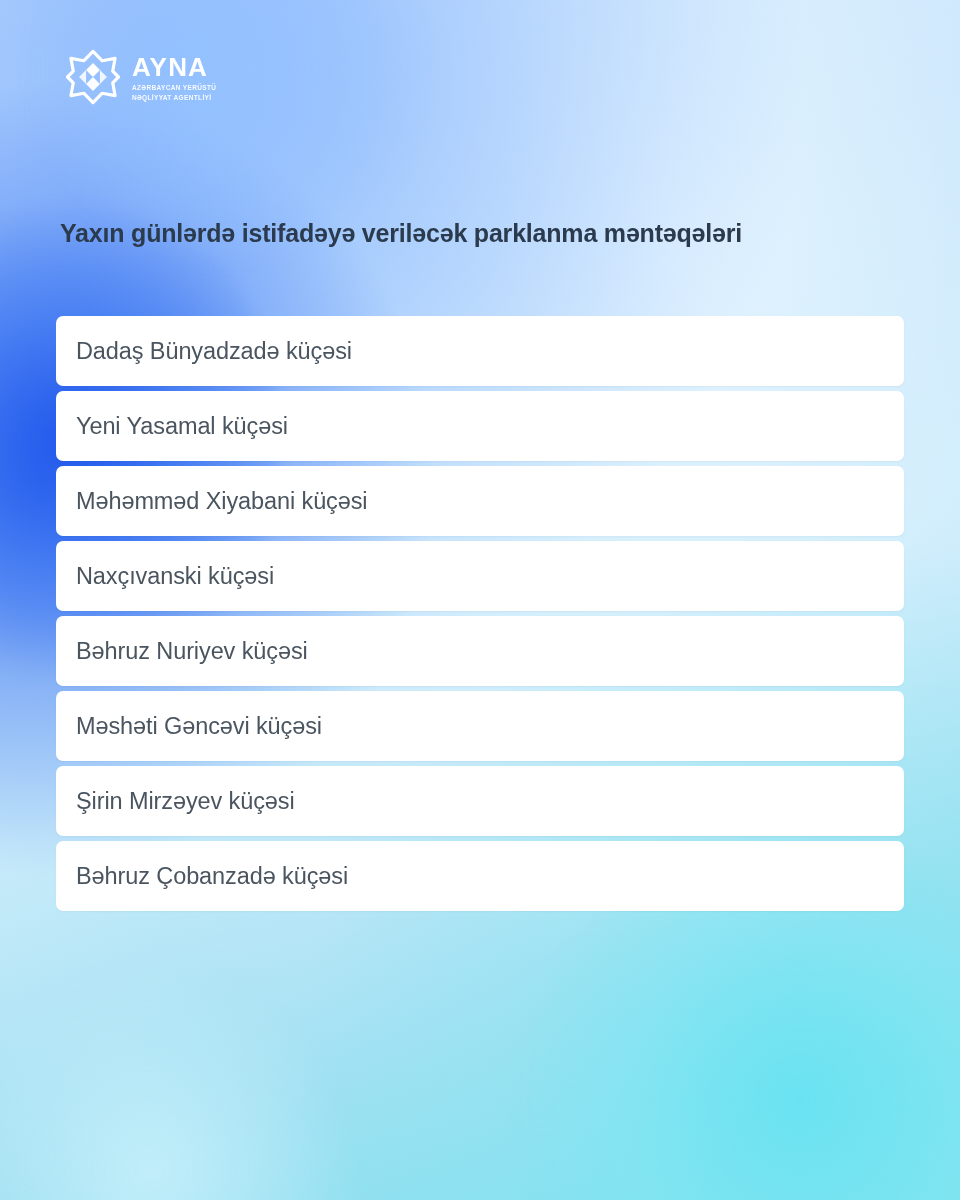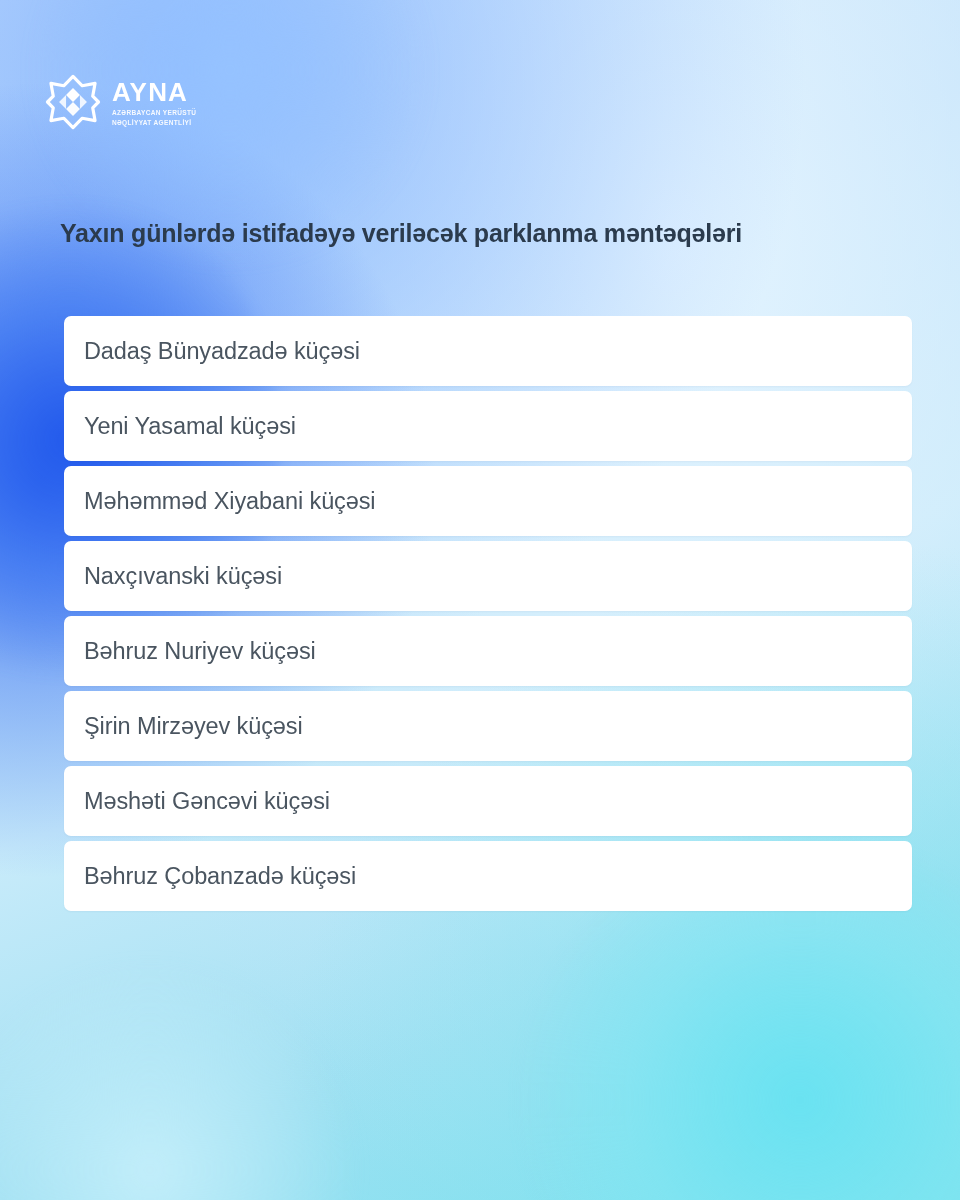--- a/index.html
+++ b/index.html
@@ -62,27 +62,26 @@
     width: 420px;
     height: 420px;
     border-radius: 50%;
     background: radial-gradient(circle at 50% 50%, rgba(196, 238, 250, 0.95) 0%, rgba(196, 238, 250, 0.0) 70%);
     filter: blur(10px);
   }
 
   
   .brand {
     position: absolute;
-    left: 44px;
+    left: 64px;
     top: 48px;
     display: flex;
     align-items: center;
     gap: 10px;
     z-index: 5;
-    margin-top: 25px;
   }
   .brand-mark {
     width: 58px;
     height: 58px;
     flex: 0 0 auto;
   }
   .brand-text {
     display: flex;
     flex-direction: column;
     justify-content: center;
@@ -120,21 +119,21 @@
     top: 216px;
     width: 700px;
     color: #2b3b4d;
     font-size: 25px;
     font-weight: bold;
     line-height: 1.37;
     letter-spacing: -0.2px;
   }
   .list {
     position: absolute;
-    left: 64px;
+    left: 56px;
     top: 316px;
     width: 848px;
     display: flex;
     flex-direction: column;
     gap: 5px;
   }
   .list-item {
     height: 70px;
     background: #ffffff;
     border-radius: 7px;
@@ -192,23 +191,23 @@
       <div class="list-item">
         <span class="list-item-label">Məhəmməd Xiyabani küçəsi</span>
       </div>
       <div class="list-item">
         <span class="list-item-label">Naxçıvanski küçəsi</span>
       </div>
       <div class="list-item">
         <span class="list-item-label">Bəhruz Nuriyev küçəsi</span>
       </div>
       <div class="list-item">
+        <span class="list-item-label">Məshəti Gəncəvi küçəsi</span>
+      </div>
+      <div class="list-item">
         <span class="list-item-label">Şirin Mirzəyev küçəsi</span>
-      </div>
-      <div class="list-item">
-        <span class="list-item-label">Məshəti Gəncəvi küçəsi</span>
       </div>
       <div class="list-item">
         <span class="list-item-label">Bəhruz Çobanzadə küçəsi</span>
       </div>
     </div>
   </div>
 </div>
 
 </body></html>

